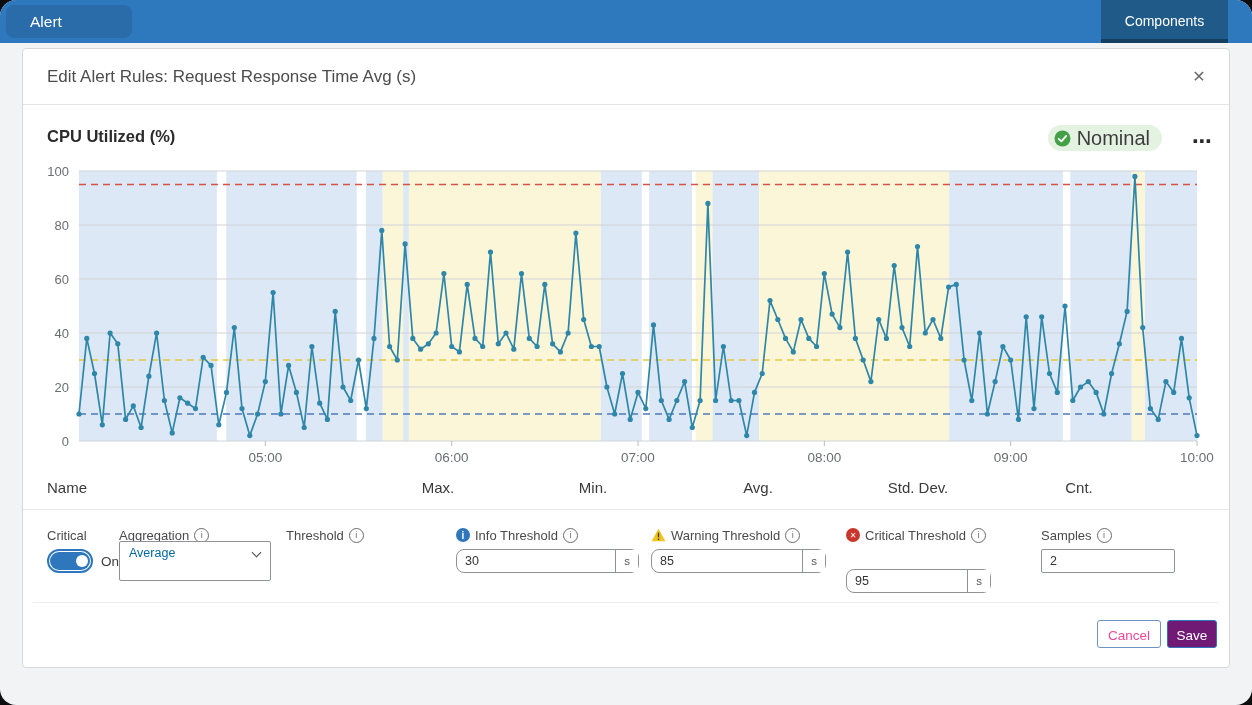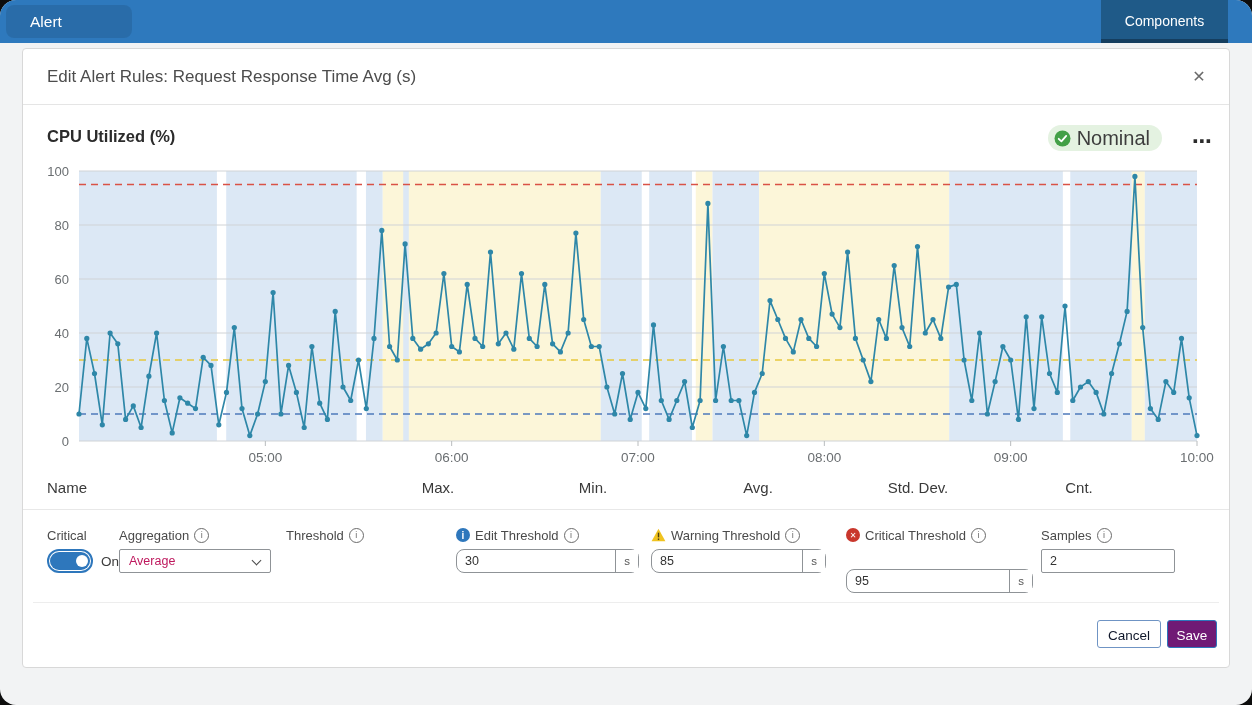--- a/index.html
+++ b/index.html
@@ -41,33 +41,33 @@
   .fcontrol{margin-top:6px;height:24px;display:flex;align-items:center;}
   .i-outline{display:inline-flex;width:13px;height:13px;border:1px solid #6b6b6b;border-radius:50%;color:#6b6b6b;font-size:9px;align-items:center;justify-content:center;flex:0 0 auto;}
   .i-filled{display:inline-flex;width:14px;height:14px;background:#2e77bc;border-radius:50%;color:#fff;font-size:10px;font-weight:bold;align-items:center;justify-content:center;flex:0 0 auto;}
   .i-critical{display:inline-flex;width:14px;height:14px;background:#c9372c;border-radius:50%;color:#fff;font-size:8px;font-weight:bold;align-items:center;justify-content:center;flex:0 0 auto;}
 
   .toggle{width:40px;height:18px;border:2px solid #2e77bc;border-radius:12px;background:#fff;padding:1px;cursor:pointer;}
   .toggle-track{position:relative;width:100%;height:100%;background:#2e77bc;border-radius:9px;}
   .toggle-knob{position:absolute;right:2px;top:50%;transform:translateY(-50%);width:12px;height:12px;background:#fff;border-radius:50%;}
   .on-label{margin-left:8px;font-size:13.5px;color:#3d3d3d;}
 
-  .select{position:relative;height:24px;line-height:22px;border:1px solid #8f9397;border-radius:2px;background:#fff;font-size:12.5px;color:#be185d;padding:0 24px 0 9px;box-sizing:border-box;cursor:pointer;}
+  .select{position:relative;height:40px;line-height:22px;border:1px solid #8f9397;border-radius:2px;background:#fff;font-size:12.5px;color:#0369a1;padding:0 24px 0 9px;box-sizing:border-box;cursor:pointer;}
   .chev{position:absolute;right:10px;top:7px;width:6px;height:6px;border-right:1.5px solid #4a4a4a;border-bottom:1.5px solid #4a4a4a;transform:rotate(45deg);}
 
   .input-wrap{display:flex;height:24px;border:1px solid #8f9397;border-radius:8px;background:#fff;box-sizing:border-box;}
   .input-wrap input{flex:1;border:none;outline:none;font-size:12.5px;color:#333;padding:0 8px;font-family:inherit;min-width:0;background:transparent;}
   .suffix{width:22px;border-left:1px solid #8f9397;display:flex;align-items:center;justify-content:center;font-size:11.5px;color:#555;background:#fff;}
   .plain-input{height:24px;border:1px solid #8f9397;border-radius:2px;font-size:12.5px;color:#333;padding:0 8px;box-sizing:border-box;font-family:inherit;outline:none;}
 
   .form-divider{position:absolute;left:10px;top:553px;width:calc(100% - 20px);border-top:1px solid #ededed;}
 
   
   .btn{position:absolute;top:571px;height:28px;border-radius:3px;font-size:13.5px;text-align:center;line-height:28px;cursor:pointer;box-sizing:border-box;font-family:inherit;}
-  .btn-cancel{right:68px;width:64px;background:#fff;border:1px solid #6f94c4;color:#0f172a;}
+  .btn-cancel{right:68px;width:64px;background:#fff;border:1px solid #6f94c4;color:#ec4899;}
   .btn-save{right:12px;width:50px;background:#701a75;border:1px solid #2e77bc;color:#fff;}
 </style>
 </head>
 <body>
 
 <div class="window">
 
   <div class="topbar">
     <div class="alert-pill"></div>
     <div class="topbar-title">Alert</div>
@@ -325,21 +325,21 @@
     <div class="fgroup" style="left:263px;">
       <div class="flabel">
         <span>Threshold</span>
         <span class="i-outline">i</span>
       </div>
     </div>
 
     <div class="fgroup" style="left:433px;">
       <div class="flabel">
         <span class="i-filled">i</span>
-        <span>Edit Threshold</span>
+        <span>Info Threshold</span>
         <span class="i-outline">i</span>
       </div>
       <div class="fcontrol">
         <div class="input-wrap" style="width:183px;">
           <input type="text" value="30" style="">
           <span class="suffix">s</span>
         </div>
       </div>
     </div>
 
@@ -363,21 +363,21 @@
       </div>
     </div>
 
     <div class="fgroup" style="left:823px;">
       <div class="flabel">
         <span class="i-critical">✕</span>
         <span>Critical Threshold</span>
         <span class="i-outline">i</span>
       </div>
       <div class="fcontrol">
-        <div class="input-wrap" style="width:187px;margin-top:40px;">
+        <div class="input-wrap" style="width:145px;margin-top:40px;">
           <input type="text" value="95" style="">
           <span class="suffix">s</span>
         </div>
       </div>
     </div>
 
     <div class="fgroup" style="left:1018px;">
       <div class="flabel">
         <span>Samples</span>
         <span class="i-outline">i</span>

